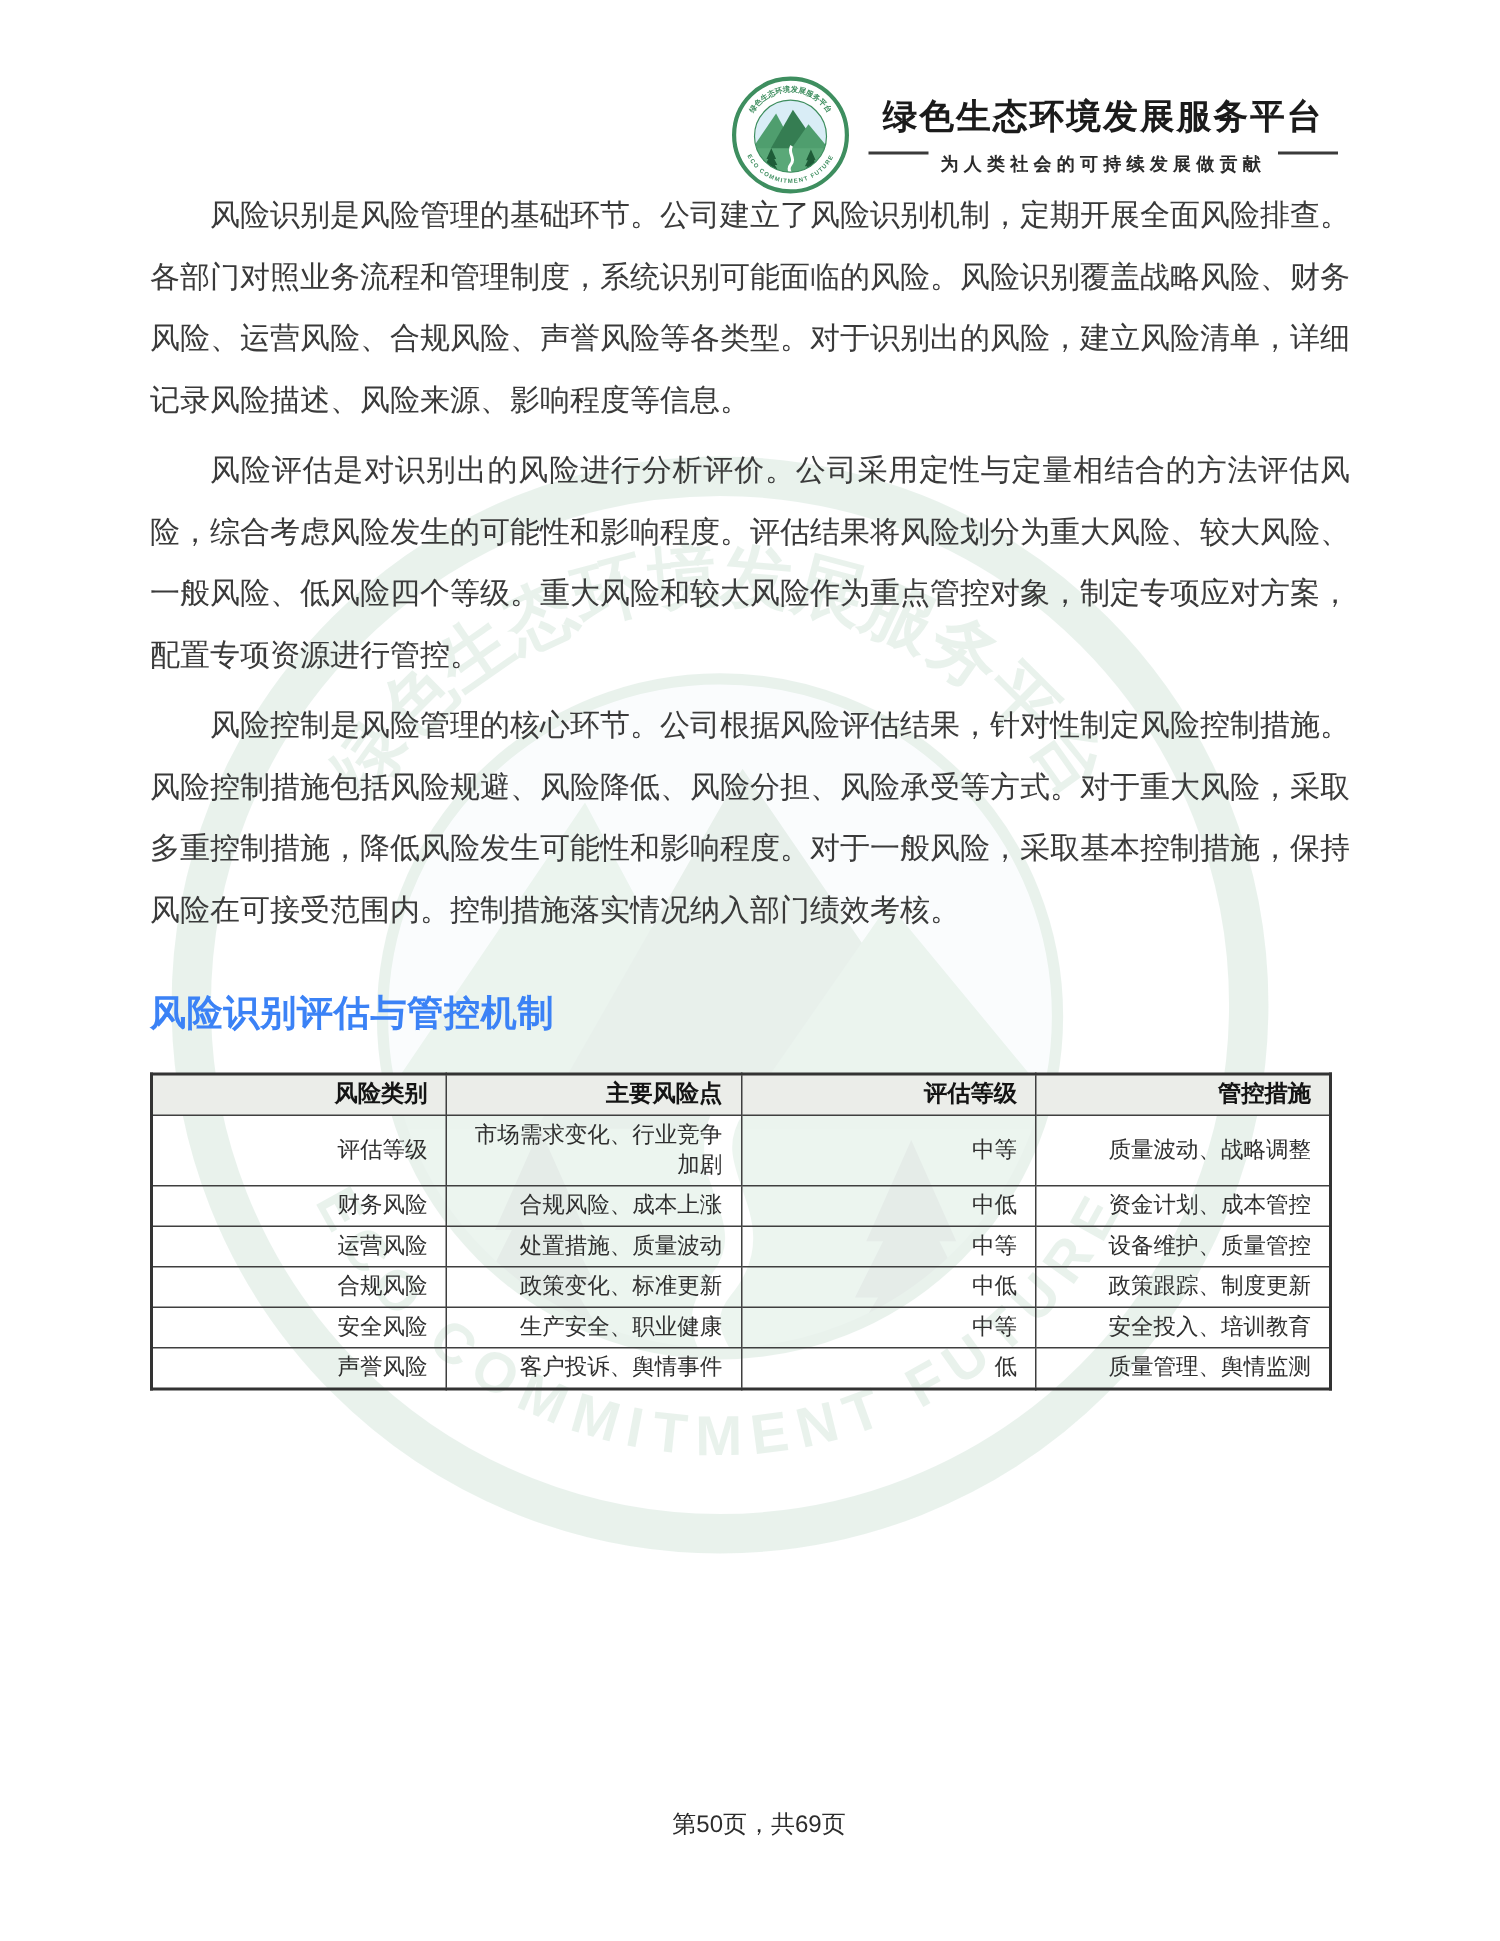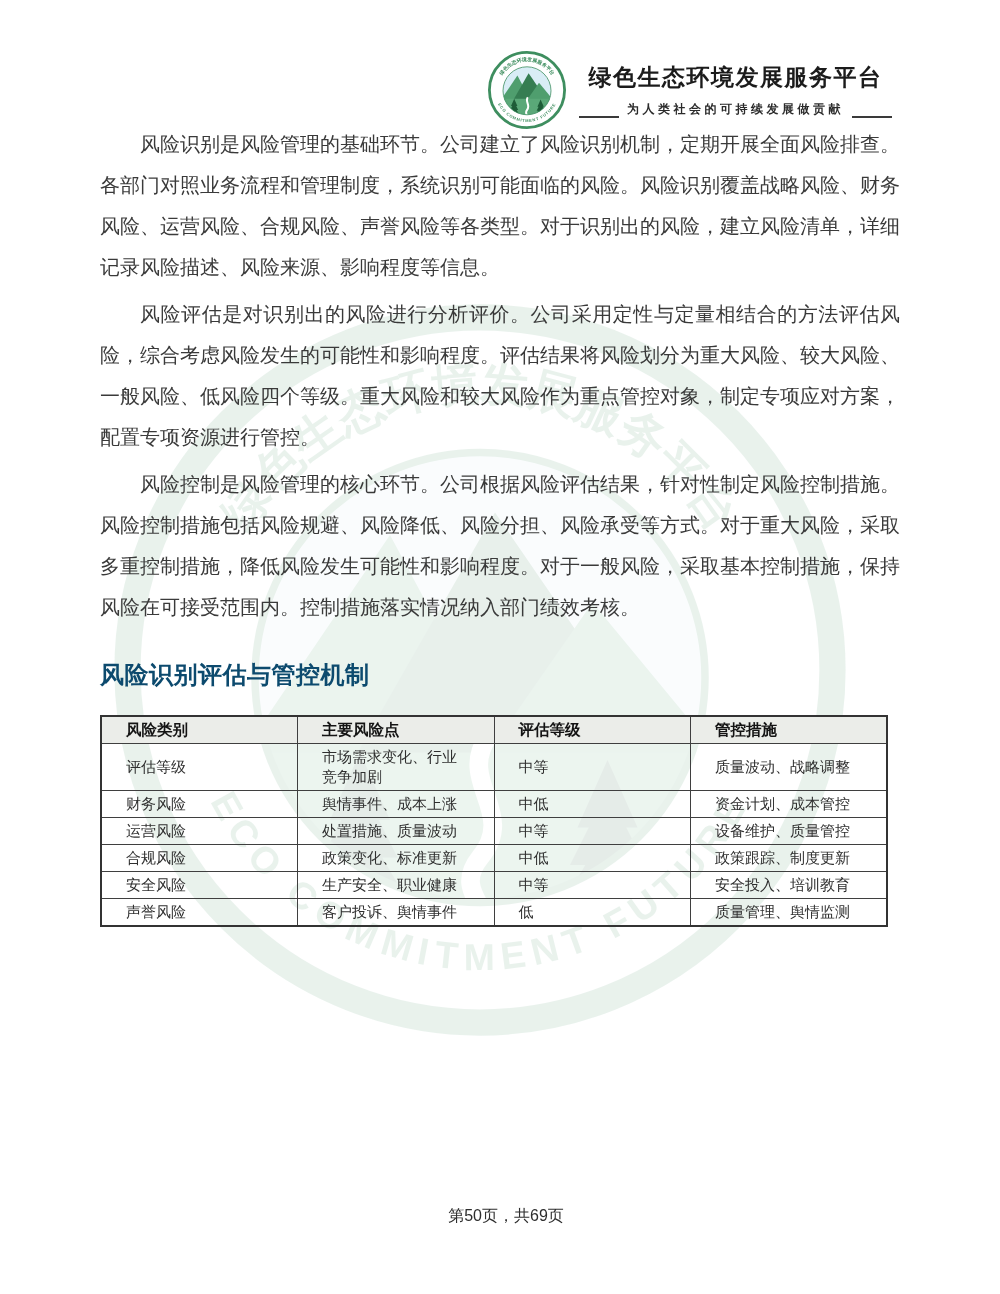--- a/index.html
+++ b/index.html
@@ -20,46 +20,46 @@
     position:absolute; top:50px; right:108px;
     display:flex; align-items:center; gap:12px;
   }
   .logo { width:80px; height:80px; }
   .brand-text { display:flex; flex-direction:column; align-items:center; }
   .brand-title {
     font-size:23px; font-weight:bold; color:#1b1b1b; letter-spacing:1.5px;
     white-space:nowrap;
   }
   .brand-tagline {
-    margin-top:8px; display:flex; align-items:flex-end; gap:8px;
+    margin-top:8px; display:flex; align-items:flex-start; gap:8px;
     font-size:12px; font-weight:bold; color:#2b2b2b; letter-spacing:3.5px;
     white-space:nowrap;
   }
   .tagline-rule { display:inline-block; width:40px; height:2px; background:#3a3a3a; }
 
   
   .content { position:absolute; left:100px; top:124px; width:800px; }
   .content p {
     font-size:20px; line-height:41px; color:#3a3a3a;
     text-align:justify; text-indent:2em; margin-bottom:6px;
   }
   .section-title {
     margin-top:31px; margin-bottom:24px;
-    font-size:24px; font-weight:bold; color:#0c4a6e; letter-spacing:0.5px;
+    font-size:24px; font-weight:bold; color:#3b82f6; letter-spacing:0.5px;
   }
 
   
   table.risk-table {
     width:788px; border-collapse:collapse; table-layout:fixed;
     font-size:15px; color:#2f2f2f; background:transparent;
     border:2px solid #333333;
   }
   .risk-table th, .risk-table td {
-    border:1px solid #3f3f3f; text-align:left; vertical-align:middle;
-    padding:3px 24px; line-height:20px;
+    border:1px solid #3f3f3f; text-align:right; vertical-align:middle;
+    padding:3px 12px; line-height:20px;
   }
   .risk-table th {
     background:#ebede9; font-weight:bold; color:#141414; height:27px;
     font-size:15.5px;
   }
   .risk-table td { height:22px; background:transparent; }
 
   
   .page-footer {
     position:absolute; left:0; top:1206px; width:1000px;
@@ -137,21 +137,21 @@
     </thead>
     <tbody>
       <tr>
         <td>评估等级</td>
         <td>市场需求变化、行业竞争加剧</td>
         <td>中等</td>
         <td>质量波动、战略调整</td>
       </tr>
       <tr>
         <td>财务风险</td>
-        <td>舆情事件、成本上涨</td>
+        <td>合规风险、成本上涨</td>
         <td>中低</td>
         <td>资金计划、成本管控</td>
       </tr>
       <tr>
         <td>运营风险</td>
         <td>处置措施、质量波动</td>
         <td>中等</td>
         <td>设备维护、质量管控</td>
       </tr>
       <tr>

